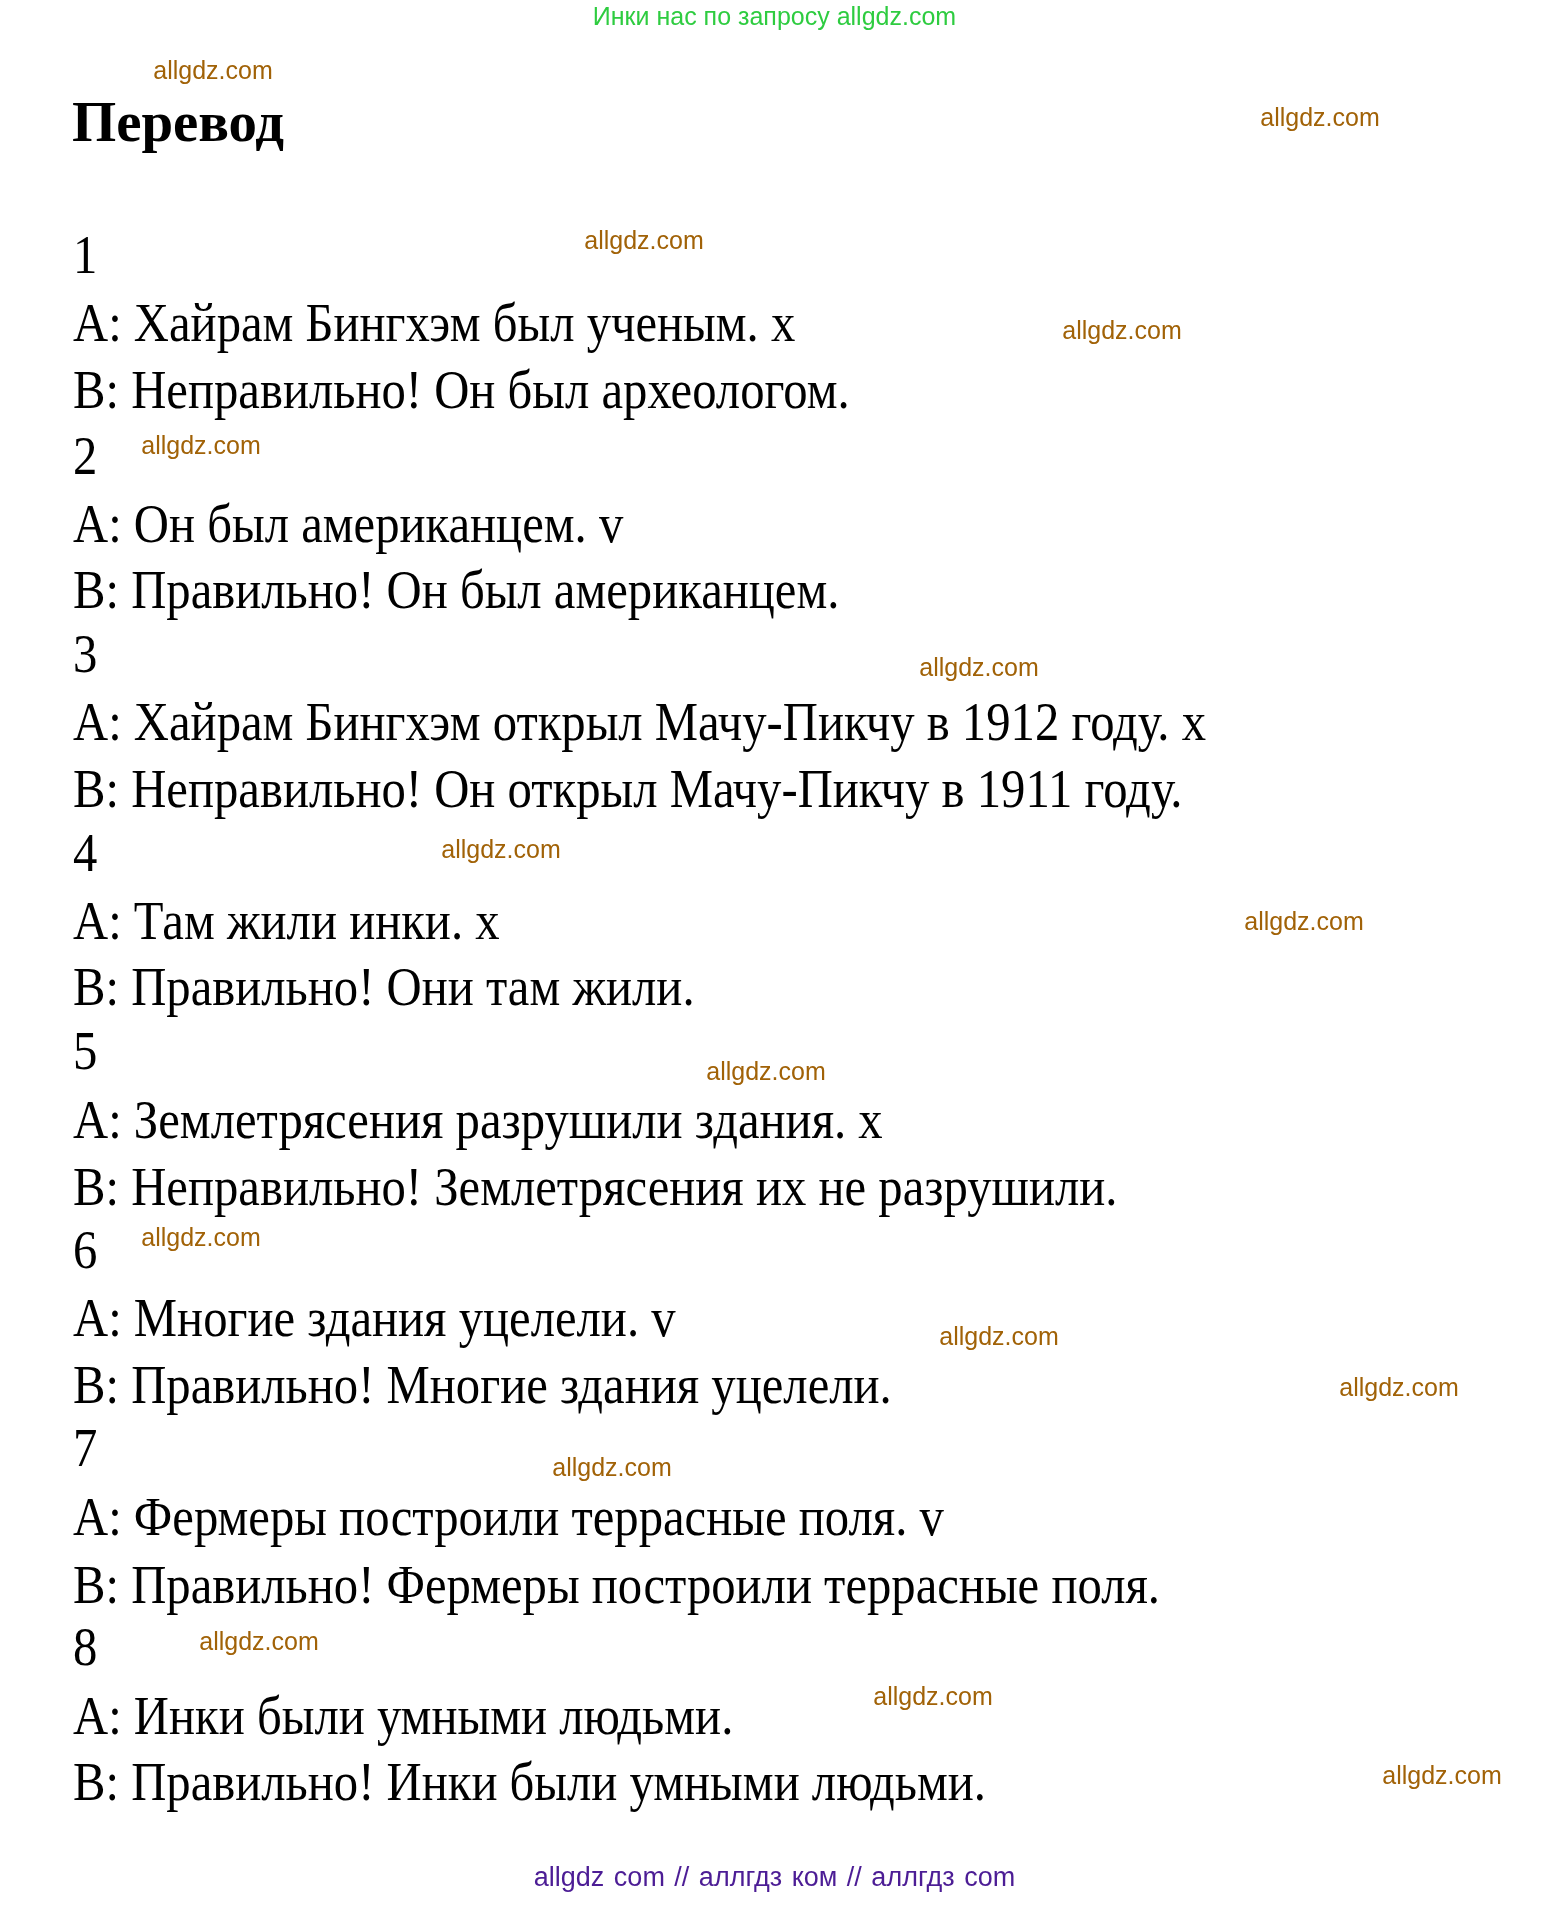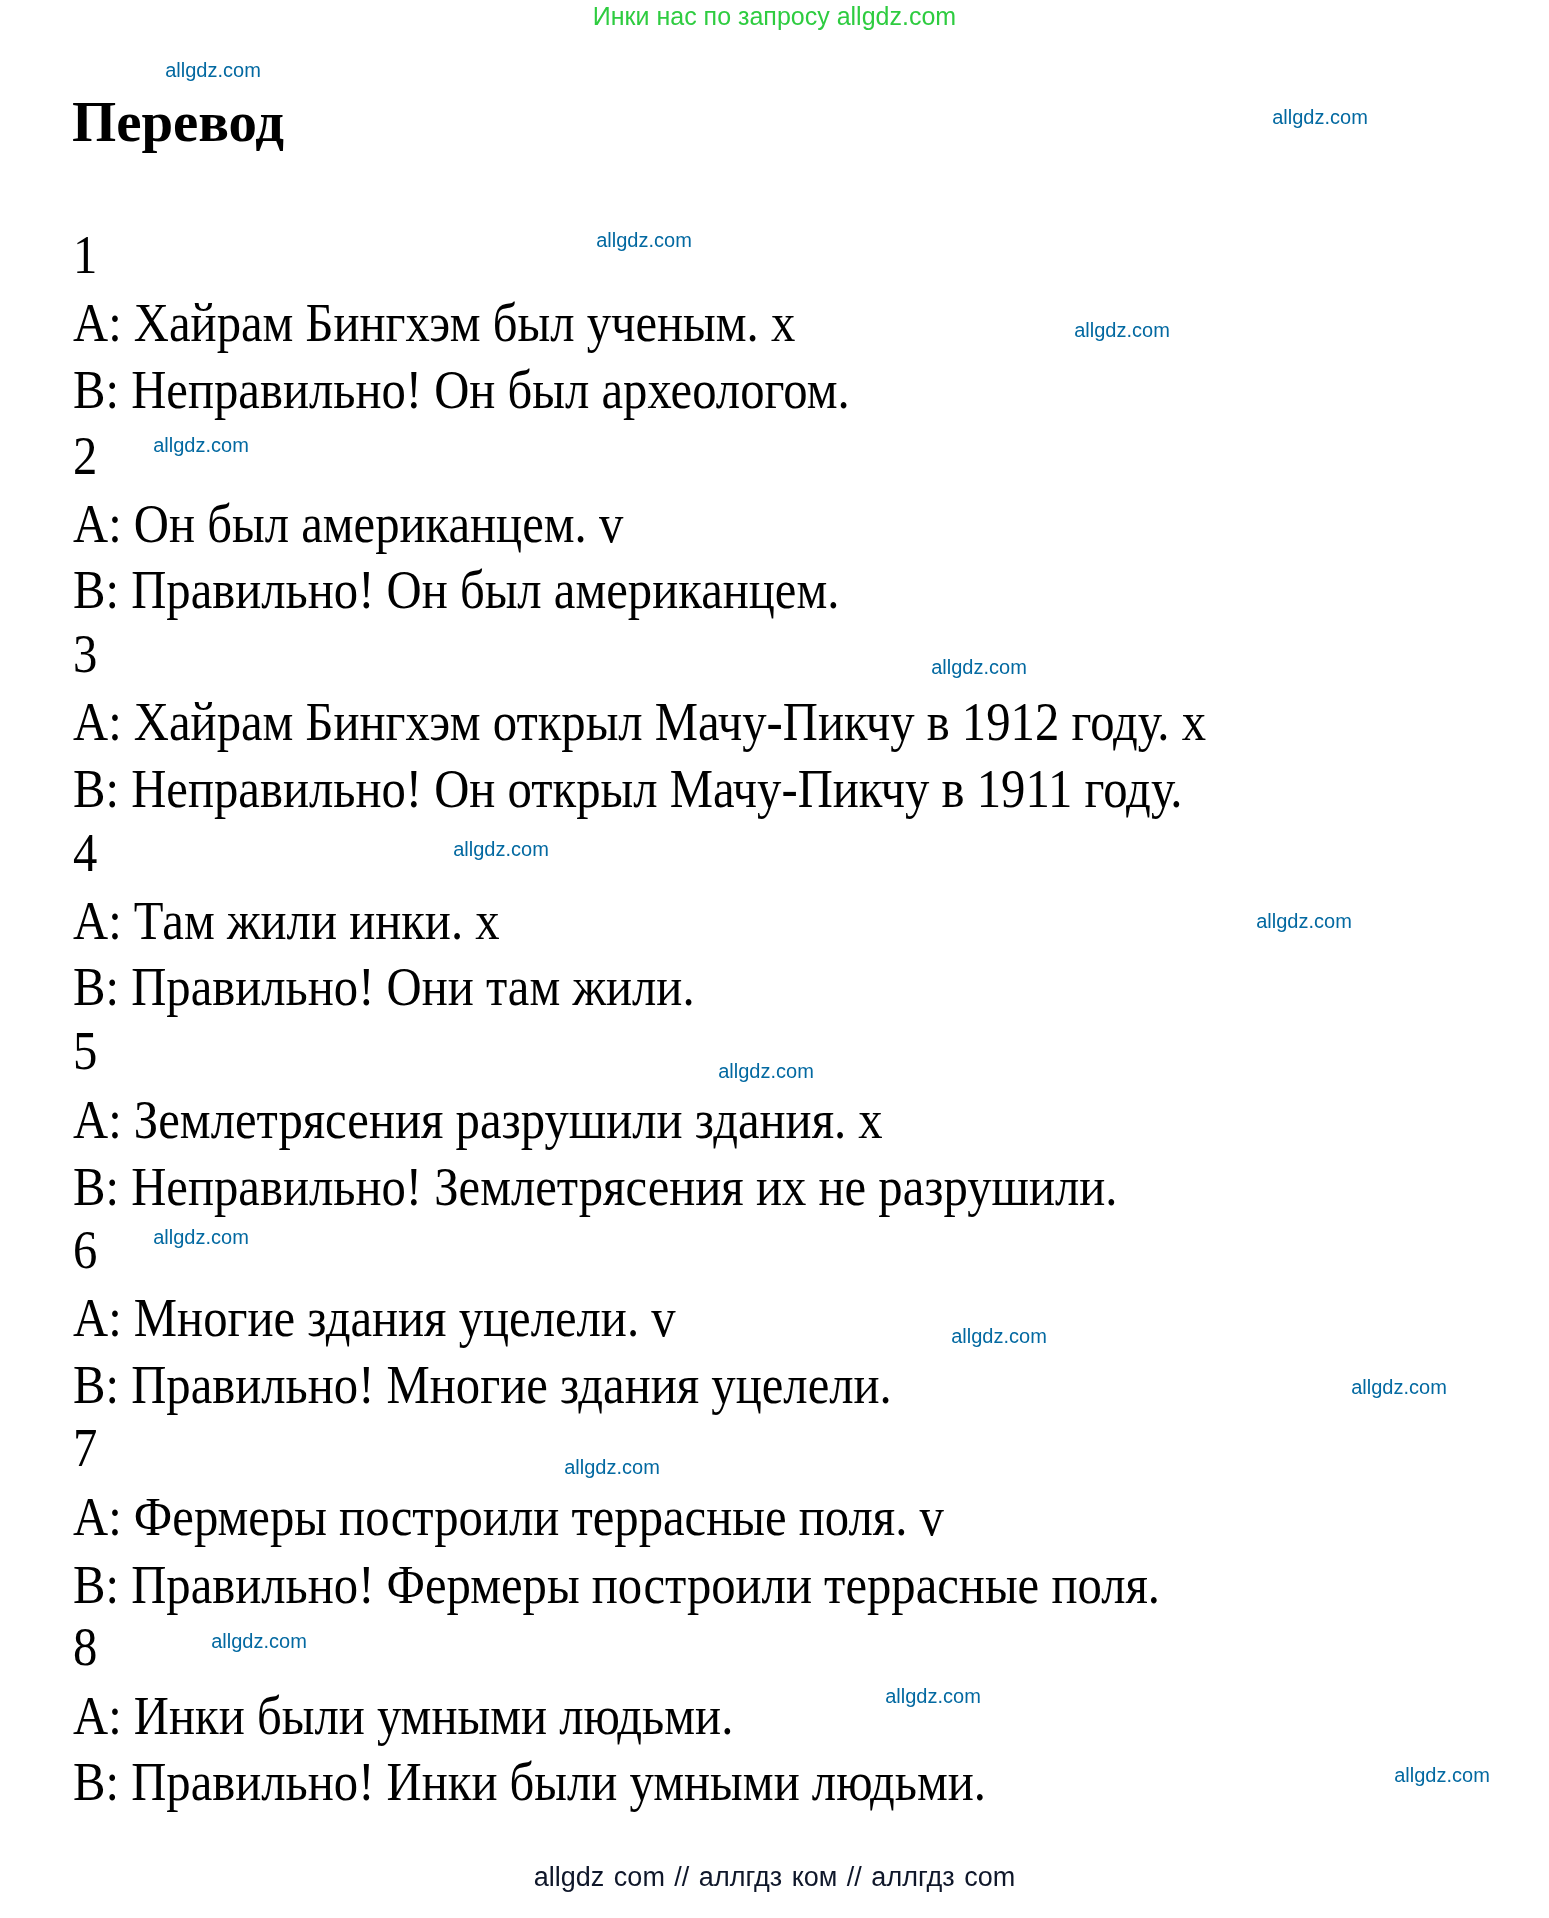--- a/index.html
+++ b/index.html
@@ -14,27 +14,27 @@
     transform: scaleX(0.98); transform-origin: left center;
   }
   .line {
     position: absolute; left: 73px;
     font-family: "Liberation Serif", serif; font-size: 55px; color: #000;
     white-space: nowrap; line-height: 1;
     transform: scaleX(0.885); transform-origin: left center;
   }
   .wm {
     position: absolute;
-    font-family: "Liberation Sans", sans-serif; font-size: 20px; color: #0369a1;
+    font-family: "Liberation Sans", sans-serif; font-size: 25px; color: #a16207;
     white-space: nowrap; line-height: 1;
     transform: translate(-50%, -50%);
   }
   .footer {
     position: absolute; top: 1862px; left: 0; width: 1549px; text-align: center;
-    font-family: "Liberation Sans", sans-serif; font-size: 27px; color: #0f172a;
+    font-family: "Liberation Sans", sans-serif; font-size: 27px; color: #4c1d95;
     word-spacing: 2px;
   }
 </style>
 </head>
 <body>
 
 <div class="banner">Инки нас по запросу allgdz.com</div>
 
 <div class="wm" style="left:213px;top:70px">allgdz.com</div>
 <div class="title">Перевод</div>

